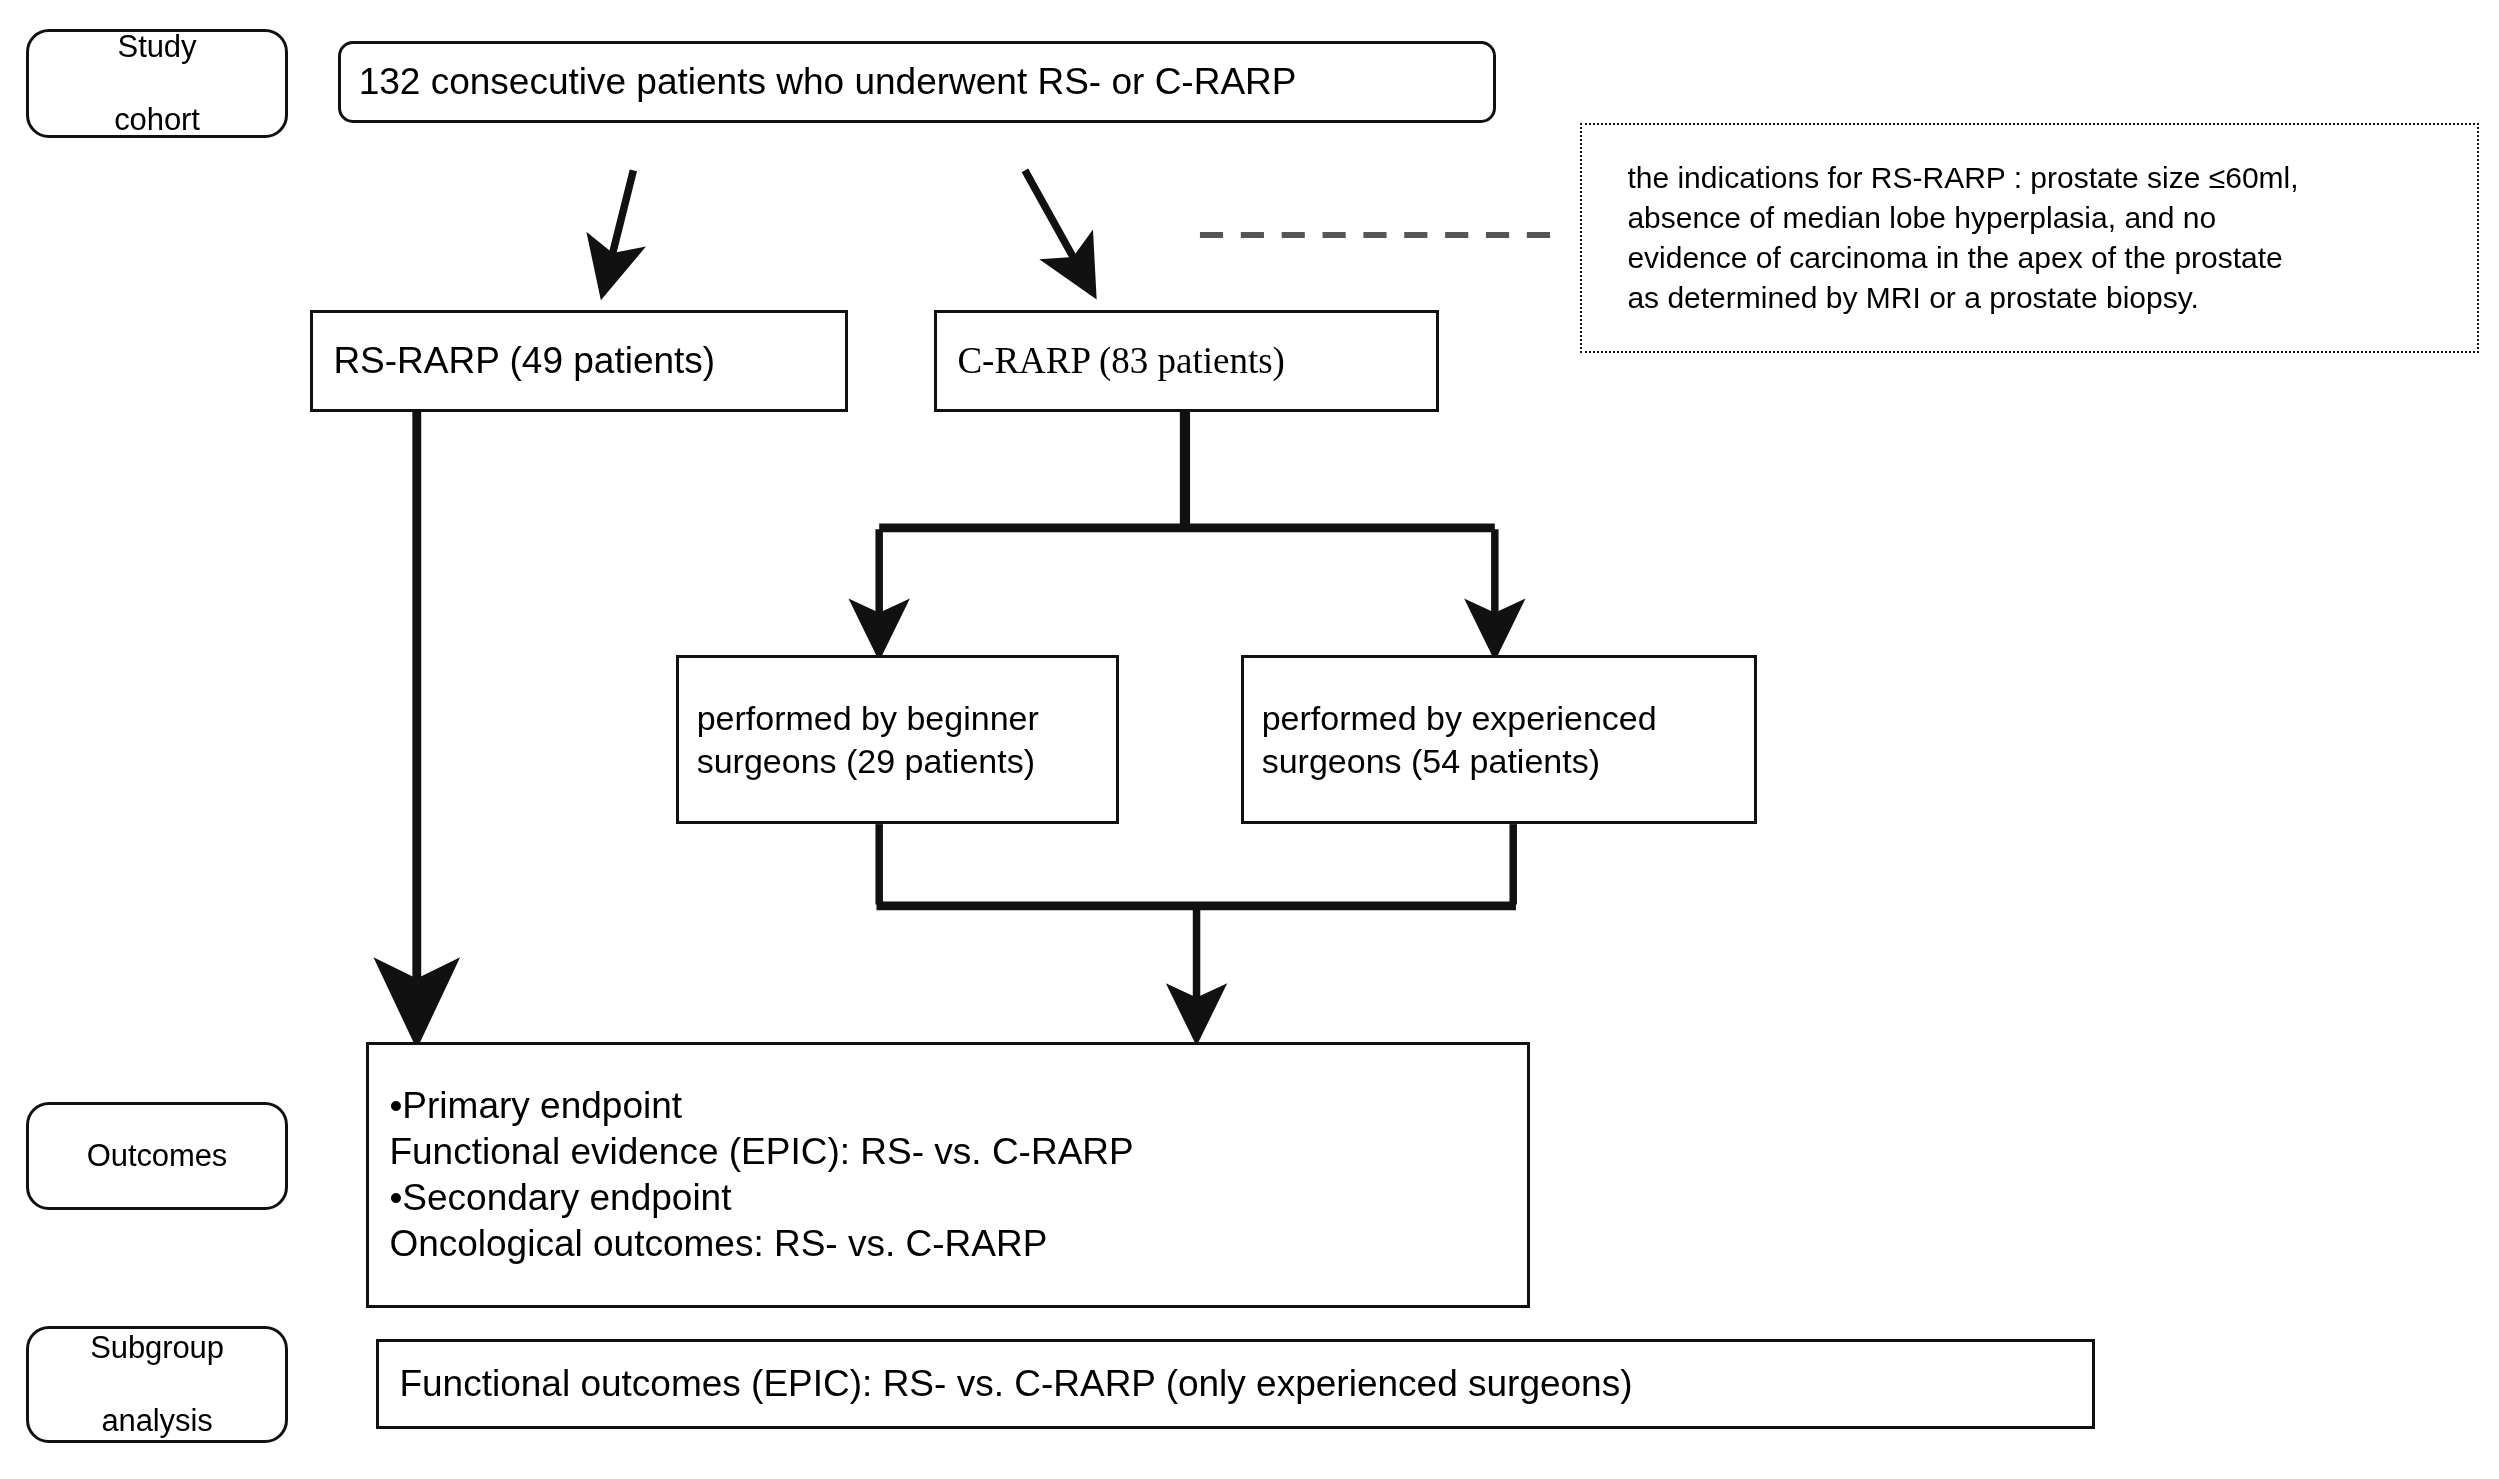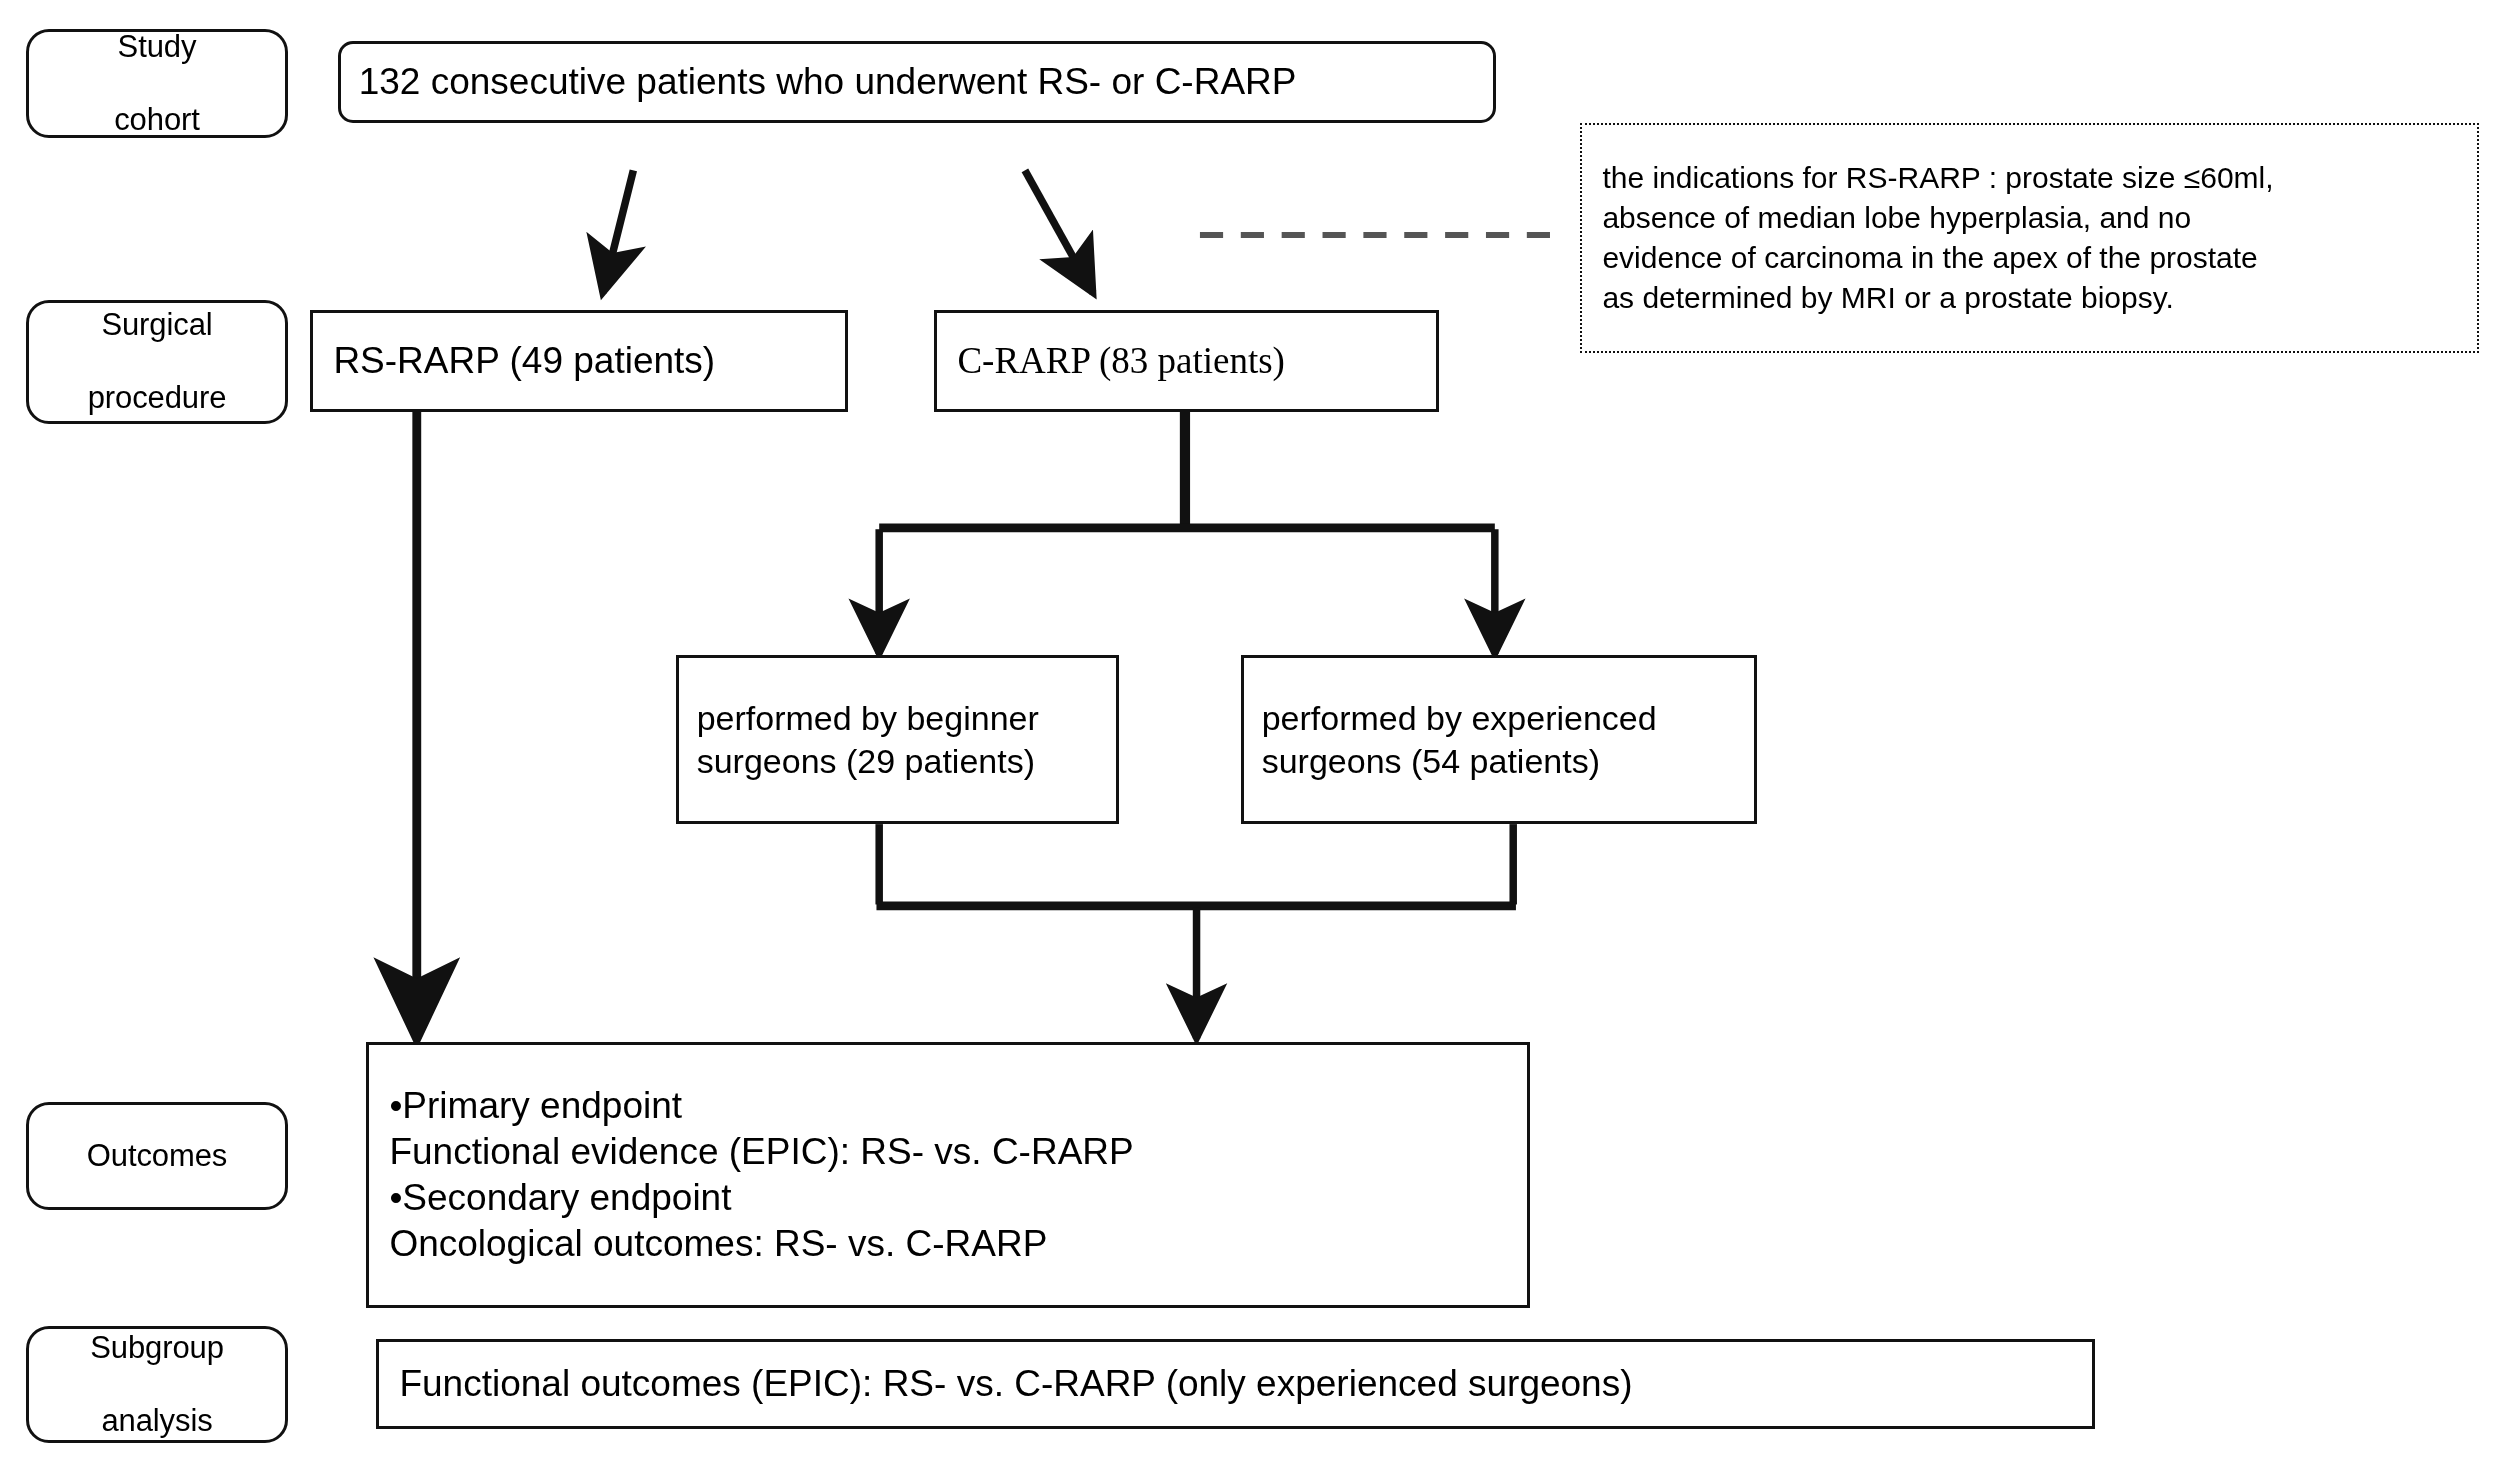--- a/index.html
+++ b/index.html
@@ -50,21 +50,21 @@
   .note-box {
     position: absolute;
     box-sizing: border-box;
     border: 2.7px dotted #111111;
     background: #ffffff;
     display: flex;
     align-items: center;
     padding: 9.5px 20.4px;
     line-height: 1.34;
   }
-  .note-box .inner { width: 100%; }
+  .note-box .inner { width: 100%; margin-left: 25px; }
 
   
   #connectors {
     position: absolute;
     left: 0; top: 0;
     width: 2500px;
     height: 1480px;
     pointer-events: none;
   }
 
@@ -112,26 +112,20 @@
     <line x1="1757" y1="1332" x2="1757" y2="1525" stroke="#111111" stroke-width="11" marker-end="url(#arrowhead)"></line>
   </svg>
 
   <div class="stage-pill t-pill-lg" style="left:26px; top:29px; width:262px; height:109px;">
     <span>
       <span>Study</span><br>
       <span>cohort</span>
     </span>
   </div>
 
-  <div class="stage-pill t-pill-lg" style="left:26px; top:300px; width:262px; height:124px;">
-    <span>
-      <span>Surgical</span><br>
-      <span>procedure</span>
-    </span>
-  </div>
 
 
   <div class="stage-pill t-pill-lg" style="left:26px; top:1102px; width:262px; height:108px;">
     <span>
       <span>Outcomes</span>
     </span>
   </div>
 
   <div class="stage-pill t-pill-lg" style="left:26px; top:1326px; width:262px; height:117px;">
     <span>

